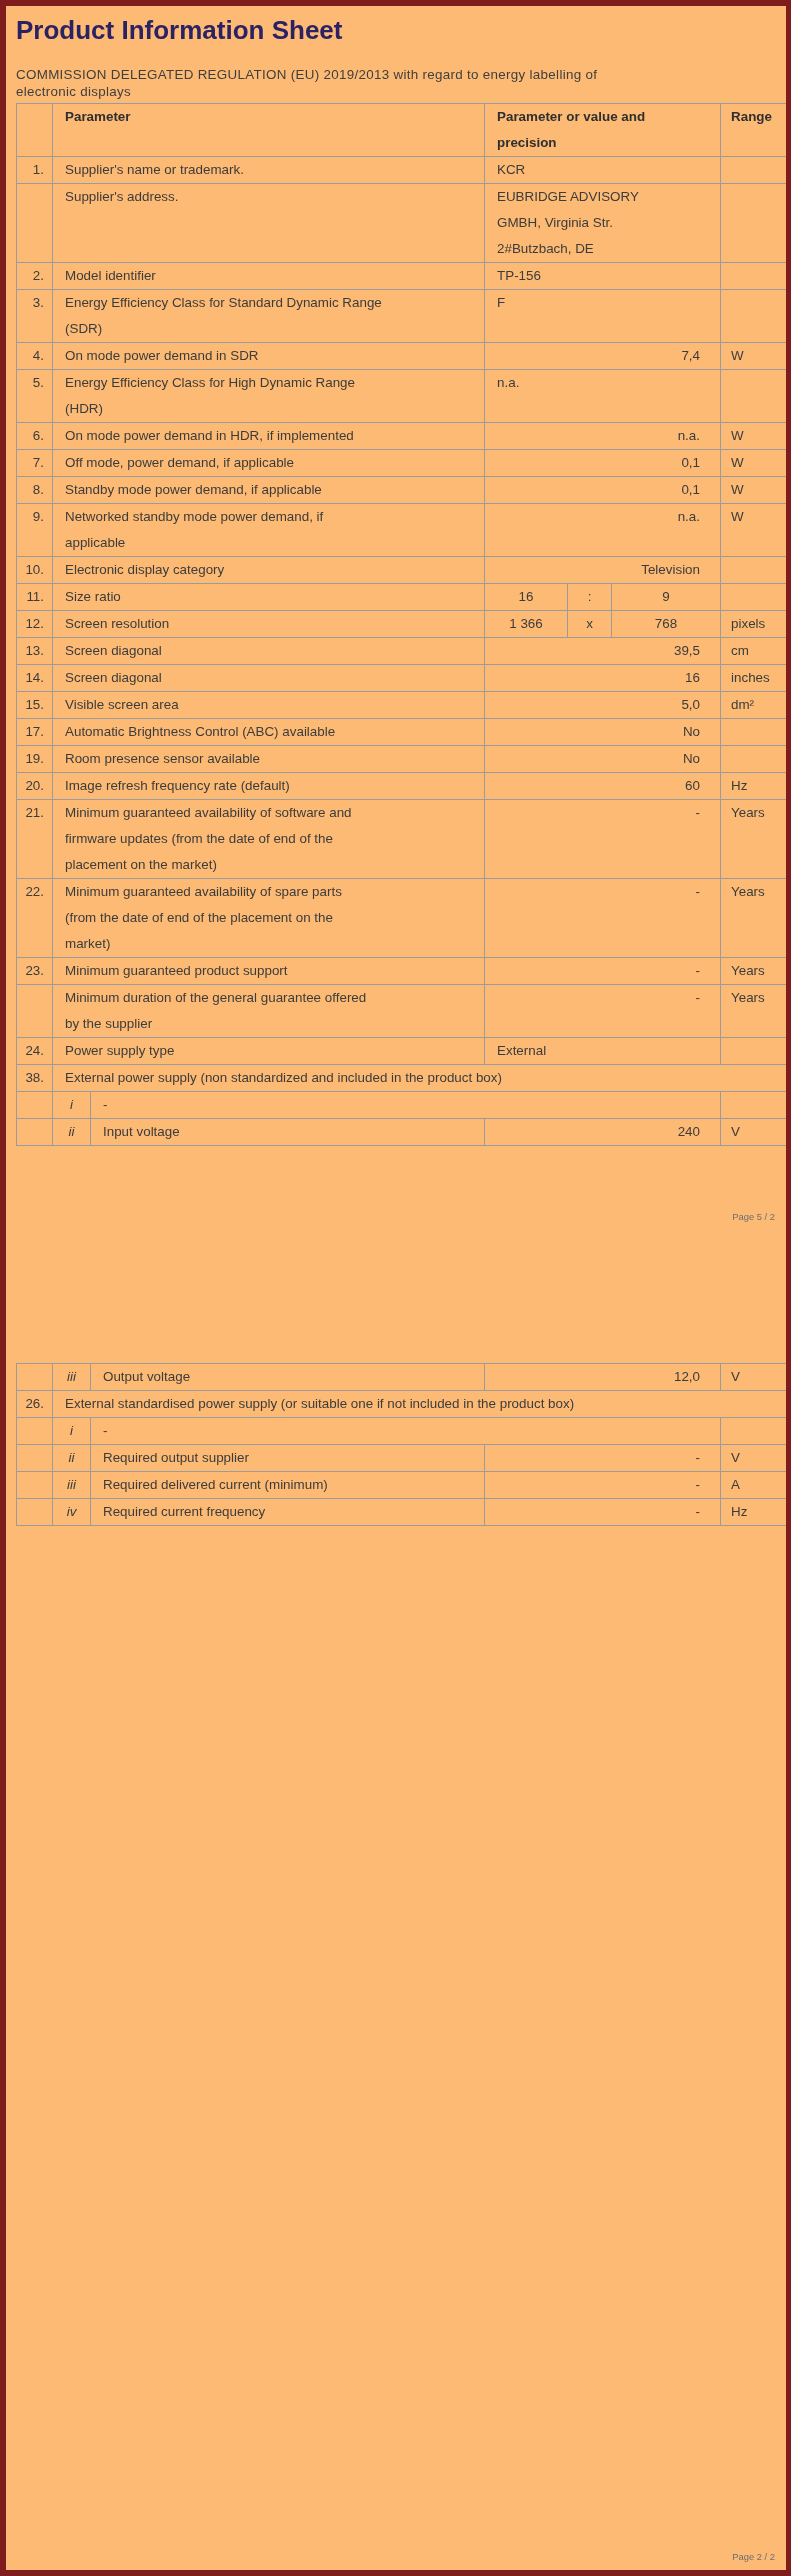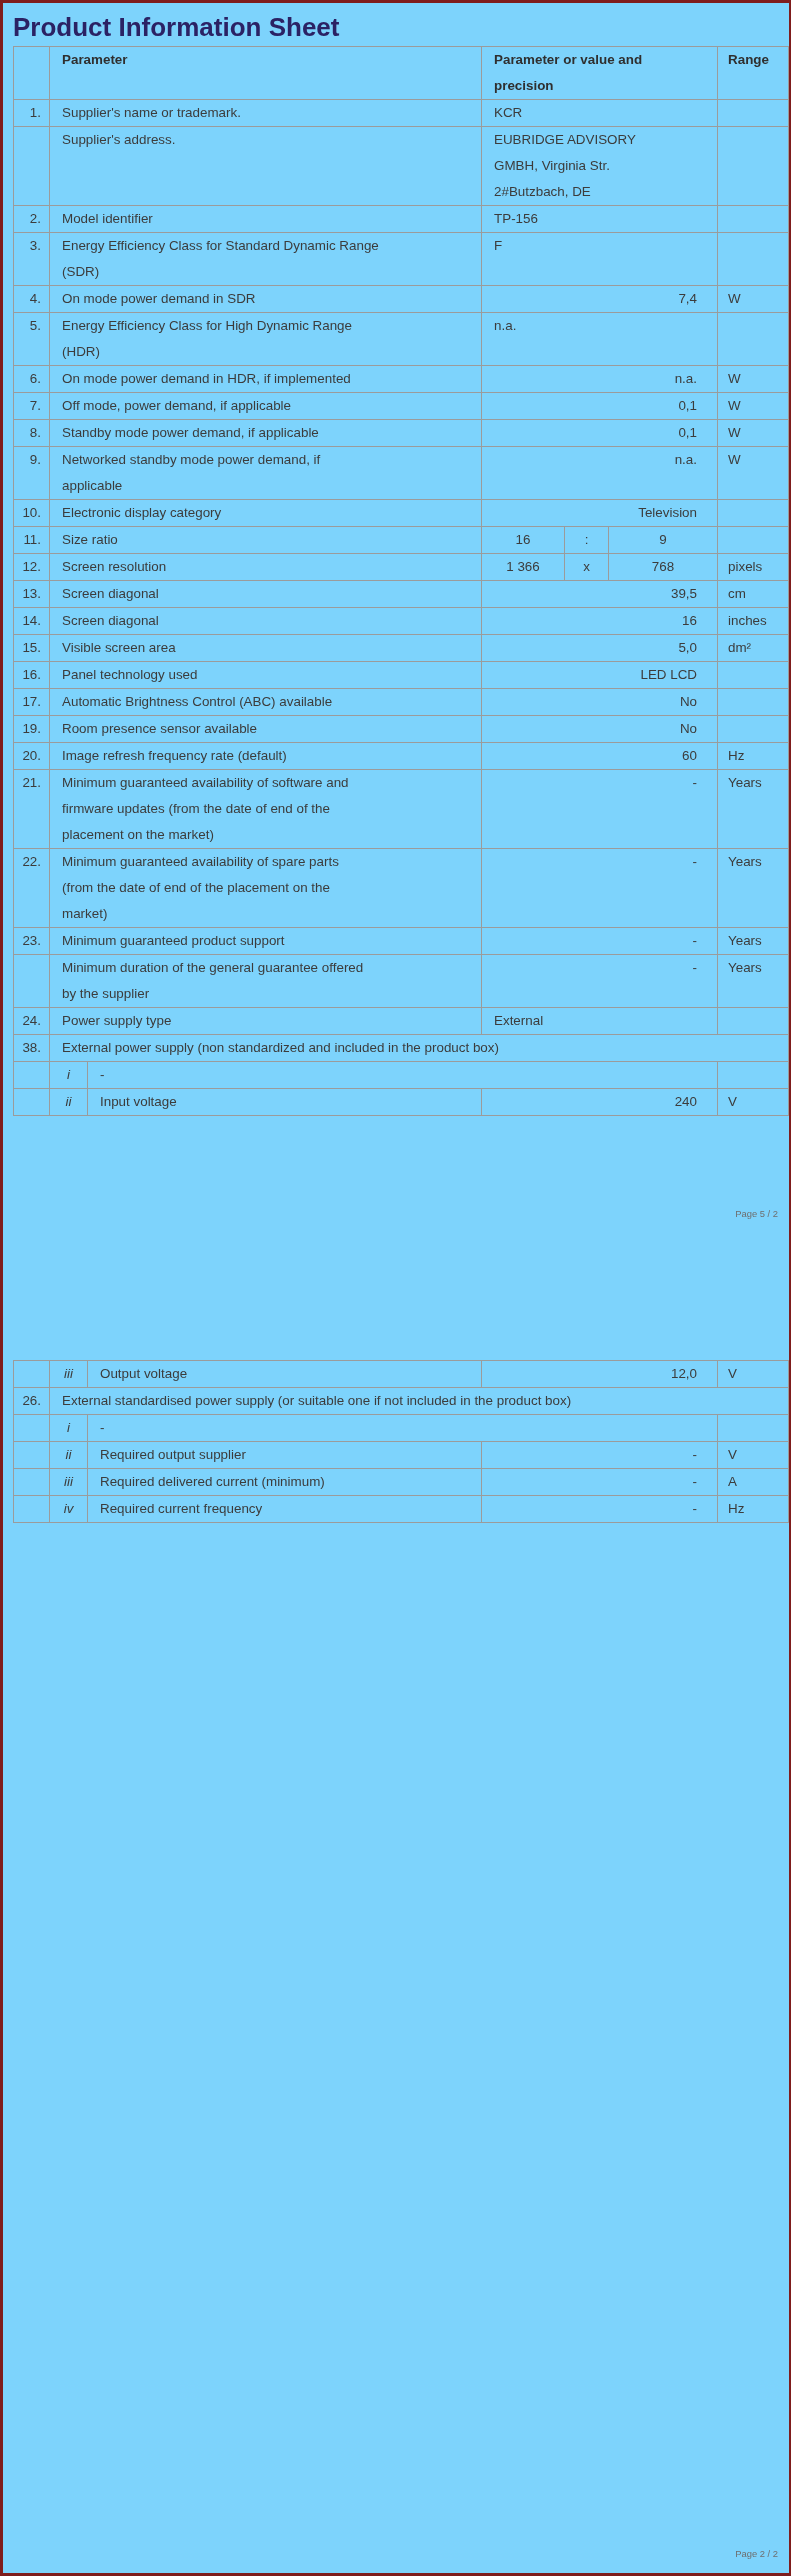--- a/index.html
+++ b/index.html
@@ -3,22 +3,22 @@
 <meta charset="utf-8">
 <style>
   * { margin: 0; padding: 0; box-sizing: border-box; }
   html, body { background: #ffffff; }
   body { font-family: "Liberation Sans", sans-serif; }
 
   .sheet {
     position: relative;
     width: 792px;
     height: 2576px;
-    background: #7dd3fc;
-    border: 3px solid #7f1d1d;
+    background: #fdba74;
+    border: 6px solid #7f1d1d;
     overflow: hidden;
   }
   .inner { padding: 8px 10px 0 10px; }
 
   .title {
     font-size: 26px;
     font-weight: bold;
     color: #2b2264;
     line-height: 32px;
   }
@@ -70,20 +70,22 @@
   .footer-1 { top: 1205px; }
   .footer-2 { top: 2545px; }
 </style>
 </head>
 <body>
 
 <div class="sheet">
   <div class="inner">
 
     <div class="title">Product Information Sheet</div>
+    <div class="subtitle">COMMISSION DELEGATED REGULATION (EU) 2019/2013 with regard to energy labelling of
+electronic displays</div>
 
     <table class="pis">
       <colgroup>
         <col style="width:36px">
           <col style="width:38px">
           <col style="width:394px">
         <col style="width:83px">
           <col style="width:44px">
           <col style="width:109px">
         <col style="width:71px">
@@ -197,26 +199,20 @@
             <td colspan="3" class="val right">16</td>
             <td class="unit">inches</td>
           </tr>
           <tr>
             <td class="num">15.</td>
             <td colspan="2">Visible screen area</td>
             <td colspan="3" class="val right">5,0</td>
             <td class="unit">dm²</td>
           </tr>
           <tr>
-            <td class="num">16.</td>
-            <td colspan="2">Panel technology used</td>
-            <td colspan="3" class="val right">LED LCD</td>
-            <td class="unit"></td>
-          </tr>
-          <tr>
             <td class="num">17.</td>
             <td colspan="2">Automatic Brightness Control (ABC) available</td>
             <td colspan="3" class="val right">No</td>
             <td class="unit"></td>
           </tr>
           <tr>
             <td class="num">19.</td>
             <td colspan="2">Room presence sensor available</td>
             <td colspan="3" class="val right">No</td>
             <td class="unit"></td>

